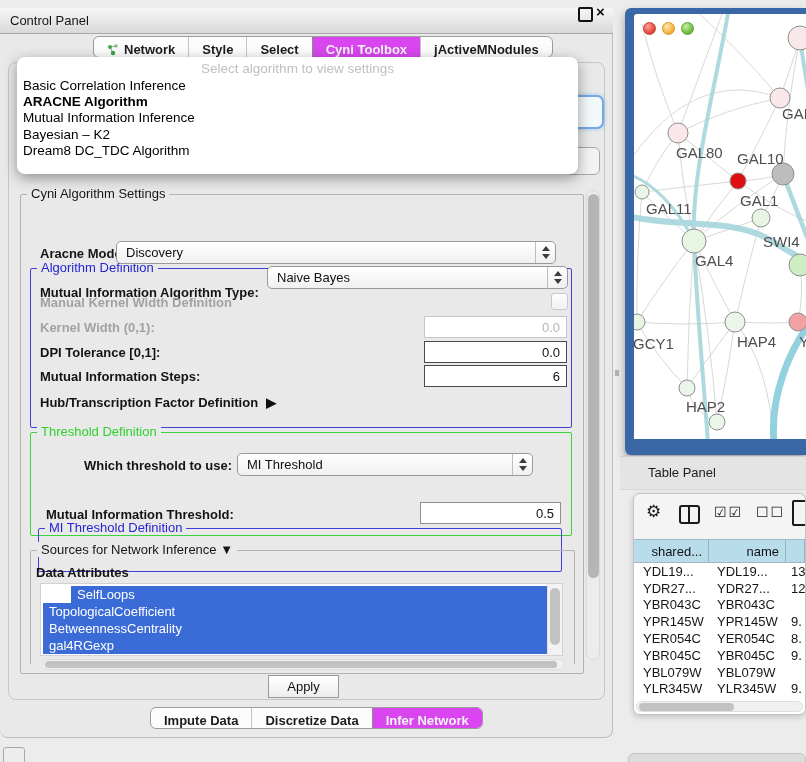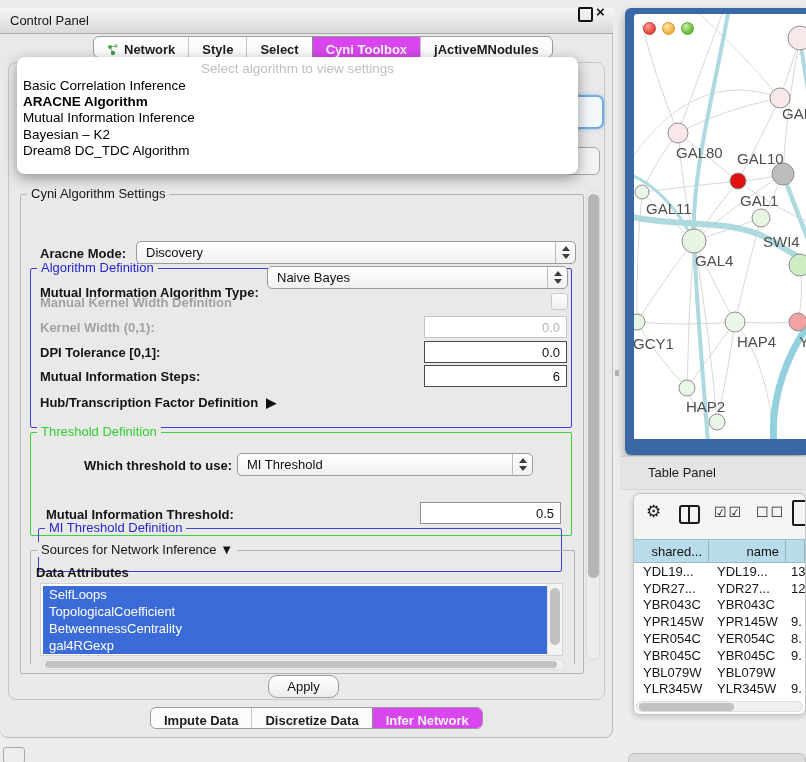--- a/index.html
+++ b/index.html
@@ -66,21 +66,21 @@
   .hthumb{position:absolute;background:#c2c2c2;border-radius:4px;cursor:pointer;}
   
   #attr-list{position:absolute;left:40px;top:583px;width:523px;height:73px;background:#fff;
     border:1px solid #d2d2d2;box-sizing:border-box;overflow:hidden;}
   #attr-list .row{position:absolute;left:2px;width:503px;height:17px;line-height:17px;
     padding-left:6px;font-size:13px;color:#fff;background:#3a6bd7;cursor:pointer;white-space:nowrap;}
   #attr-list .vt{position:absolute;right:0;top:0;bottom:0;width:14px;background:#f3f3f3;border-left:1px solid #e2e2e2;}
   #attr-list .th{position:absolute;right:2px;top:4px;width:10px;height:57px;background:#c2c2c2;border-radius:5px;}
   
   .btn{position:absolute;display:flex;align-items:center;justify-content:center;font-size:13px;color:#111;
-    background:linear-gradient(#ffffff,#ededed);border:1px solid #9a9a9a;border-radius:9px;cursor:pointer;box-sizing:border-box;}
+    background:linear-gradient(#ffffff,#ededed);border:1px solid #9a9a9a;border-radius:0;cursor:pointer;box-sizing:border-box;}
   
   #net-window{position:absolute;left:625px;top:8px;width:181px;height:447px;background:#3a67a5;
     border-radius:6px 0 0 6px;box-shadow:0 5px 10px rgba(0,0,0,.35);}
   #net-canvas{position:absolute;left:9px;top:6px;width:172px;height:425px;background:#fff;
     border-radius:3px 0 0 0;overflow:hidden;}
   .tl{position:absolute;top:8px;width:13px;height:13px;border-radius:50%;cursor:pointer;box-sizing:border-box;}
   .tl.red{left:9px;background:radial-gradient(circle at 35% 30%,#ff9d92,#e4493d 65%);border:1px solid #c23a32;}
   .tl.yellow{left:28px;background:radial-gradient(circle at 35% 30%,#ffe9a8,#f3b03c 65%);border:1px solid #d3952f;}
   .tl.green{left:47px;background:radial-gradient(circle at 35% 30%,#c9f0a8,#6cbc3c 65%);border:1px solid #58a332;}
   #graph{position:absolute;left:0;top:0;}
@@ -165,21 +165,21 @@
     <span class="legend">Cyni Algorithm Settings</span>
   </div>
   <div class="vtrack" style="left:586px;top:190px;width:14px;height:470px;">
     <div class="vthumb" style="left:1px;top:3px;width:11px;height:384px;"></div>
   </div>
 
   <div class="gbox blue" style="left:30px;top:228px;width:542px;height:160px;">
     <span class="legend blue">Algorithm Definition</span>
   </div>
   <div class="lbl" style="left:40px;top:246px;">Aracne Mode:</div>
-  <div class="combo" style="left:136px;top:241px;width:440px;">
+  <div class="combo" style="left:116px;top:241px;width:440px;">
     <span>Discovery</span>
     <span class="spin">
         <i class="up"></i>
         <i class="dn"></i>
       </span>
   </div>
   <div class="lbl" style="left:40px;top:271px;margin-top:14px;">Mutual Information Algorithm Type:</div>
   <div class="combo" style="left:267px;top:266px;width:301px;">
     <span>Naive Bayes</span>
     <span class="spin">
@@ -215,21 +215,21 @@
     <span class="legend blue">MI Threshold Definition</span>
   </div>
   <div class="lbl" style="left:46px;top:507px;">Mutual Information Threshold:</div>
   <div class="field mid" style="left:420px;top:502px;width:141px;">0.5</div>
 
   <div class="gbox nobottom" style="left:30px;top:550px;width:545px;height:114px;">
     <span class="legend" style="cursor:pointer;"><span>Sources for Network Inference</span> <span>▼</span></span>
   </div>
   <div class="lbl" style="left:36px;top:565px;">Data Attributes</div>
   <div id="attr-list">
-    <div class="row" style="top:2px;">SelfLoops</div>
+    <div class="row" style="top:2px;margin-left:28px;">SelfLoops</div>
     <div class="row" style="top:19px;">TopologicalCoefficient</div>
     <div class="row" style="top:36px;">BetweennessCentrality</div>
     <div class="row" style="top:53px;">gal4RGexp</div>
     <div class="vt">
         <div class="th"></div>
       </div>
   </div>
   <div class="htrack" style="left:42px;top:659px;width:523px;height:11px;">
     <div class="hthumb" style="left:2px;top:1px;width:512px;height:7px;"></div>
   </div>

